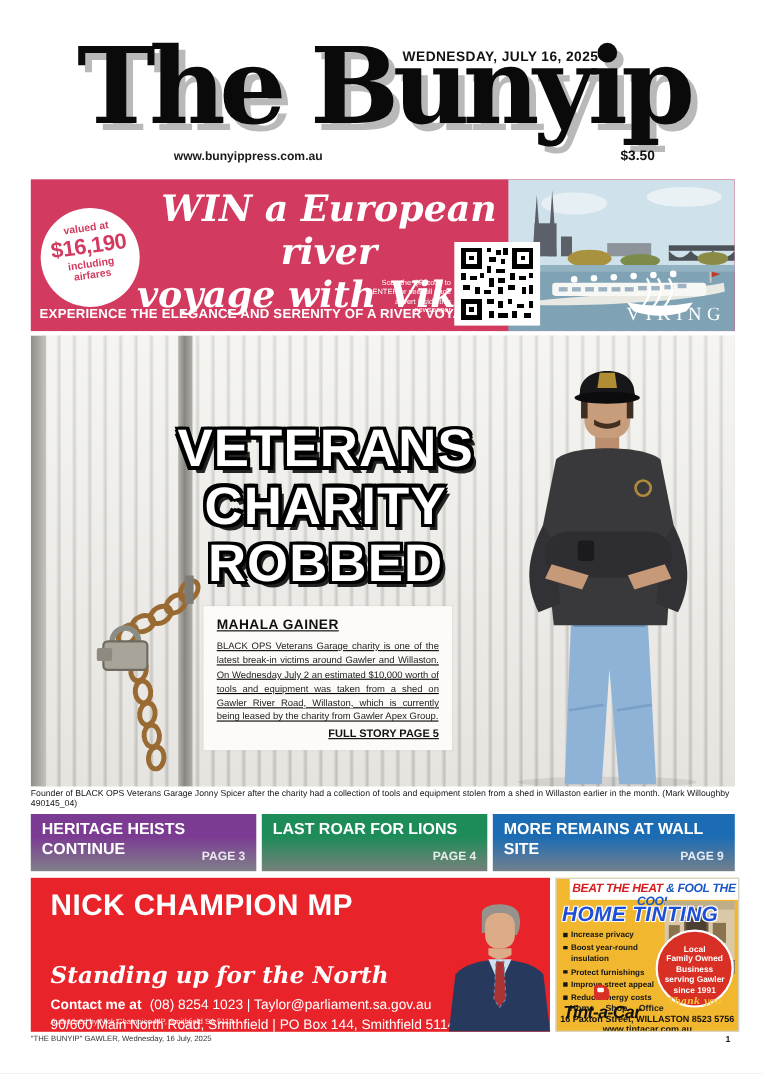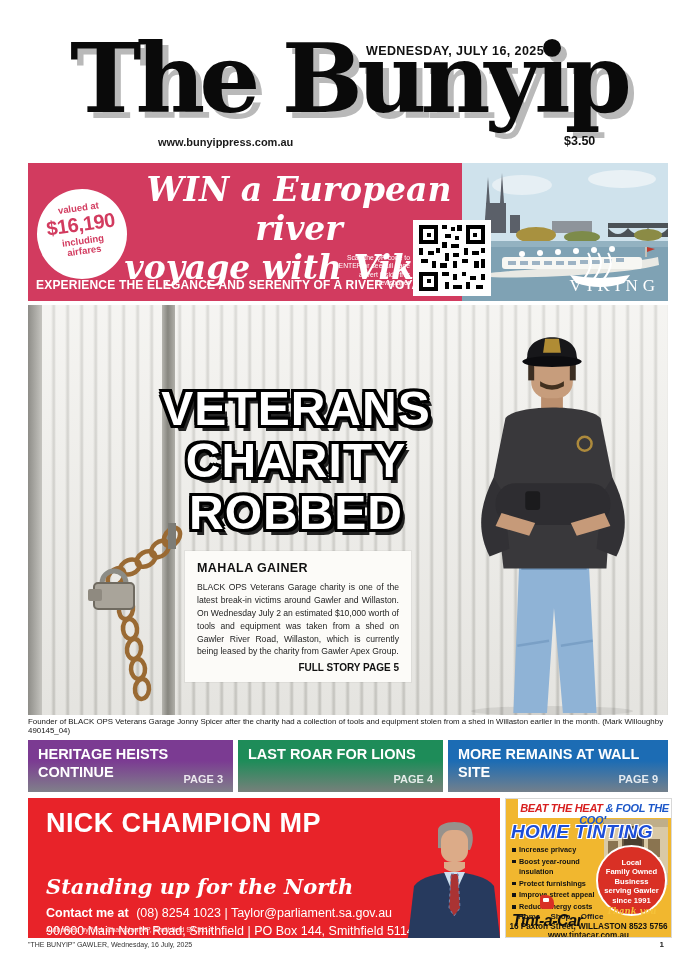--- a/index.html
+++ b/index.html
@@ -43,21 +43,21 @@
     background:linear-gradient(90deg,#8e8d88,#c5c4bf); }
   .door-frame { position:absolute; left:134px; top:0; bottom:0; width:13px;
     background:linear-gradient(90deg,#b6b5af,#87867f 45%,#b0afa9); }
   .chain { position:absolute; left:40px; top:218px; }
   .story-headline { position:absolute; left:78px; top:78px; width:380px; text-align:center;
     font-size:48px; font-weight:800; letter-spacing:1px; line-height:1.08; color:#fff;
     text-shadow:-3px -3px 0 #000, 3px -3px 0 #000, -3px 3px 0 #000, 3px 3px 0 #000,
                  -3px 0 0 #000, 3px 0 0 #000, 0 -3px 0 #000, 0 3px 0 #000, 5px 6px 0 rgba(0,0,0,.85); }
   .subject { position:absolute; right:2px; top:14px; }
   .story-box { position:absolute; left:157px; top:246px; width:226px; background:#fcfbf8; padding:10px 12px 9px;
-    box-shadow:0 0 0 1px rgba(0,0,0,.04); }
+    box-shadow:0 0 0 1px rgba(0,0,0,.04);text-decoration:underline; }
   .story-byline { font-size:12.5px; font-weight:bold; letter-spacing:.4px; color:#111; margin-bottom:6px; }
   .story-body { font-size:8.6px; line-height:1.5; color:#1c1c1c; text-align:justify; }
   .story-more { margin-top:4px; font-size:10px; font-weight:bold; color:#111; text-align:right; }
   .caption { position:absolute; left:28px; top:717px; width:640px; font-size:7.9px; color:#161616; }
 
   
   .teaser { position:absolute; top:740px; height:52px; color:#fff; }
   .teaser.t1 { left:28px;  width:205px; background:linear-gradient(180deg,#7b3b92 0%,#7b3b92 40%,#80808a 100%); }
   .teaser.t2 { left:238px; width:205px; background:linear-gradient(180deg,#1e8c59 0%,#1e8c59 40%,#77807b 100%); }
   .teaser.t3 { left:448px; width:220px; background:linear-gradient(180deg,#1c6cb4 0%,#1c6cb4 40%,#73808c 100%); }

